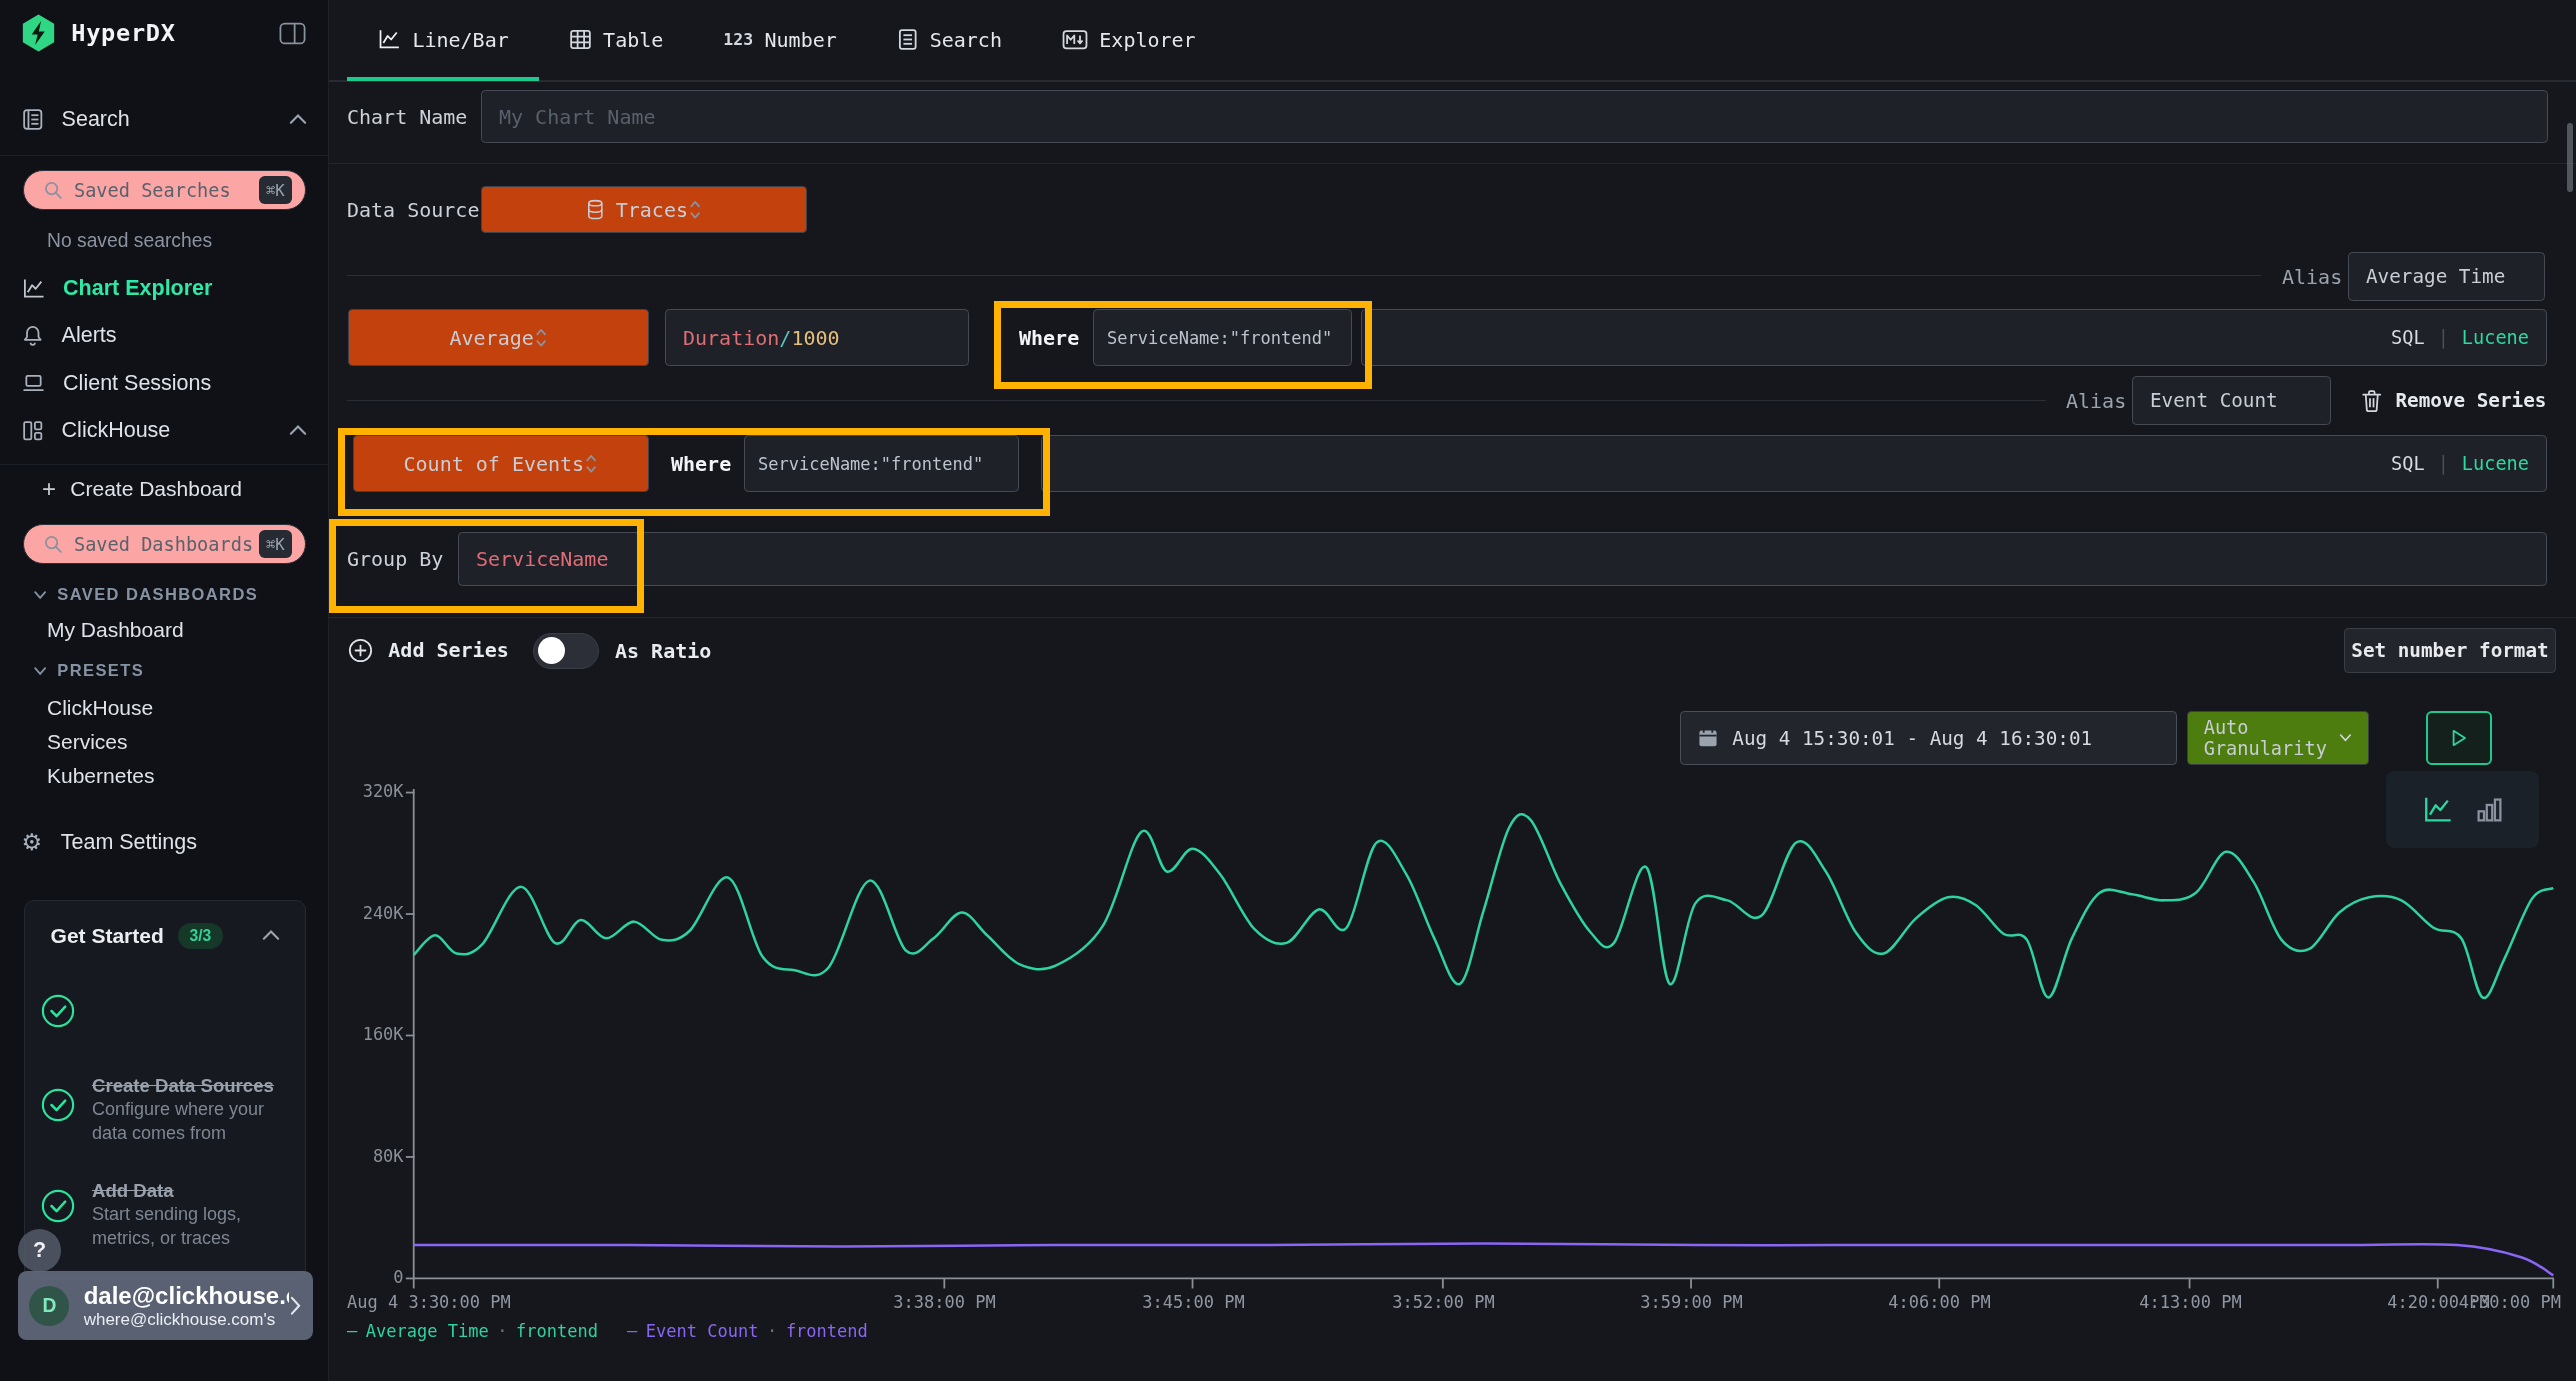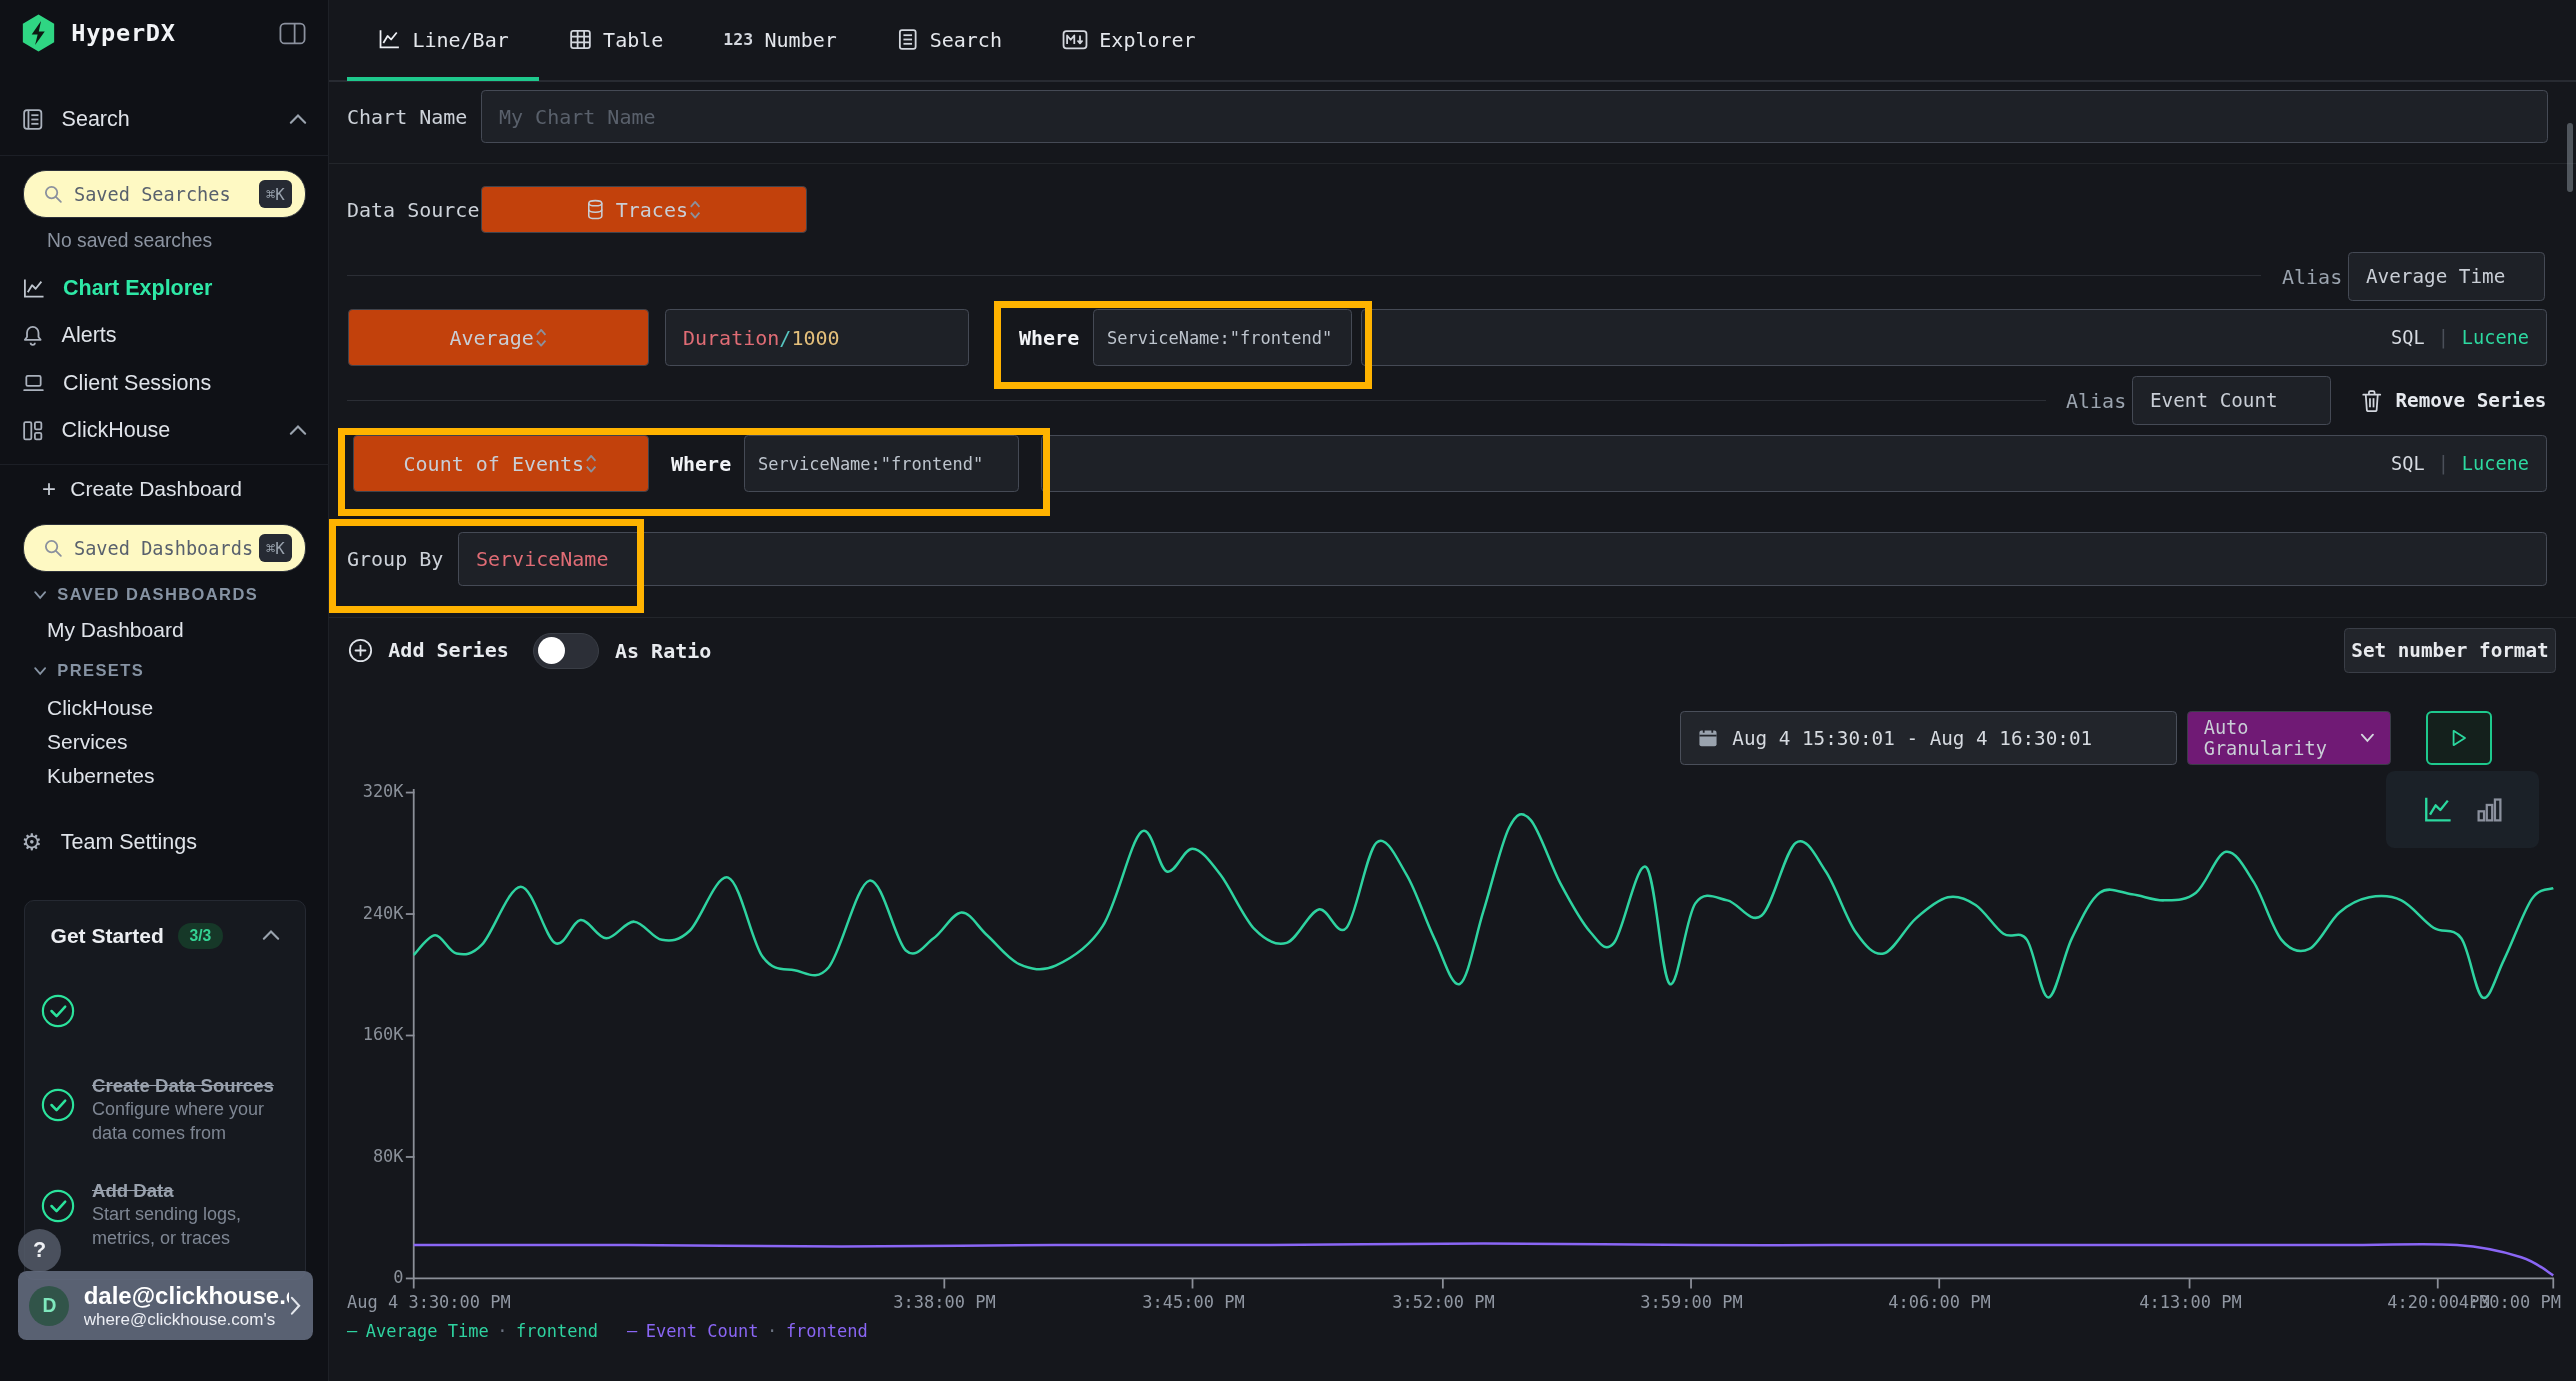--- a/index.html
+++ b/index.html
@@ -4,21 +4,21 @@
 <style>
   html,body{margin:0;padding:0;width:2576px;height:1381px;background:#15171c;overflow:hidden;
     font-family:"DejaVu Sans Mono",monospace;color:#d3d7de;}
   .abs{position:absolute;box-sizing:border-box;}
   svg{display:block;}
   
   .sidebar{position:absolute;left:0;top:0;width:329px;height:1381px;background:#0f1116;border-right:1.4px solid #1e2127;box-sizing:border-box;font-family:"Liberation Sans",sans-serif;}
   .sdivider{position:absolute;left:0;width:329px;height:1.4px;background:#1c1f26;}
   .brand{font-family:"DejaVu Sans Mono",monospace;font-weight:bold;font-size:23.6px;color:#f2f4f7;letter-spacing:0.7px;}
   .navitem{position:absolute;display:flex;align-items:center;gap:18.6px;font-size:21.5px;color:#dfe3e9;}
-  .pill{position:absolute;left:23px;width:283px;height:48px;border:1.4px solid #2c3039;background:#fef9c3;border-radius:23px;display:flex;align-items:center;padding:0 13px 0 18.6px;box-sizing:border-box;font-family:"DejaVu Sans Mono",monospace;}
+  .pill{position:absolute;left:23px;width:283px;height:40px;border:1.4px solid #2c3039;background:#fca5a5;border-radius:23px;display:flex;align-items:center;padding:0 13px 0 18.6px;box-sizing:border-box;font-family:"DejaVu Sans Mono",monospace;}
   .pill .ph{color:#59616d;font-size:18.6px;margin-left:11.4px;flex:1;}
   .kbd{background:#262a33;color:#9aa3ae;font-size:15.7px;border-radius:5.7px;padding:4.3px 7.2px;}
   .secthead{position:absolute;display:flex;align-items:center;gap:10px;color:#8693a3;font-size:16.5px;letter-spacing:1.4px;font-weight:bold;}
   .subitem{position:absolute;left:47px;font-size:21px;color:#dfe3e9;}
   .gscard{position:absolute;left:23.6px;top:900px;width:282px;height:380px;background:#16191f;border:1.4px solid #252932;border-radius:10px;box-sizing:border-box;}
   .task-title{font-weight:bold;font-size:18.6px;color:#99a1ad;text-decoration:line-through;line-height:24px;}
   .task-sub{font-size:18px;color:#7e8693;line-height:23.6px;}
   .userchip{position:absolute;left:18px;top:1271px;width:295px;height:69px;border-radius:8.6px;background:rgba(100,108,128,0.88);display:flex;align-items:center;padding:0 11.4px;box-sizing:border-box;}
   
   .main{position:absolute;left:329px;top:0;width:2247px;height:1381px;background:#15171c;}
@@ -365,21 +365,21 @@
 
   <div class="box" style="left:1351px;top:711px;width:497px;height:54px;background:#22252b;border-color:#4a4f5a;gap:14.3px;font-size:19.3px;color:#d6dae0;">
     <svg width="20" height="21.5" viewBox="0 0 28 30">
         <rect x="2" y="5" width="24" height="22" rx="3" fill="#9aa3ae"></rect>
         <line x1="8" y1="2" x2="8" y2="8" stroke="#22252b" stroke-width="2.5"></line>
         <line x1="20" y1="2" x2="20" y2="8" stroke="#22252b" stroke-width="2.5"></line>
         <line x1="2" y1="12" x2="26" y2="12" stroke="#22252b" stroke-width="2.5"></line>
       </svg>
     <span>Aug 4 15:30:01 - Aug 4 16:30:01</span>
   </div>
-  <div class="box" style="left:1858px;top:711px;width:204px;height:54px;background:#701a75;border-color:#3a3e47;justify-content:space-between;font-size:18.6px;padding:0 15.7px;">
+  <div class="box" style="left:1858px;top:711px;width:182px;height:54px;background:#4d7c0f;border-color:#3a3e47;justify-content:space-between;font-size:18.6px;padding:0 15.7px;">
     <span>Auto Granularity</span>
     <svg width="17" height="11.4" viewBox="0 0 24 16">
         <path d="M3 3 L12 13 L21 3" fill="none" stroke="#d3d7de" stroke-width="3" stroke-linecap="round"></path>
       </svg>
   </div>
   <div class="abs" style="left:2097px;top:711px;width:66px;height:54px;border:2.1px solid #1ec98d;border-radius:5.7px;background:#14201c;display:flex;align-items:center;justify-content:center;cursor:pointer;">
     <svg width="18.6" height="20" viewBox="0 0 26 28">
         <path d="M5 4 L21 14 L5 24 Z" fill="none" stroke="#2bd99f" stroke-width="2.5" stroke-linejoin="round"></path>
       </svg>
   </div>

